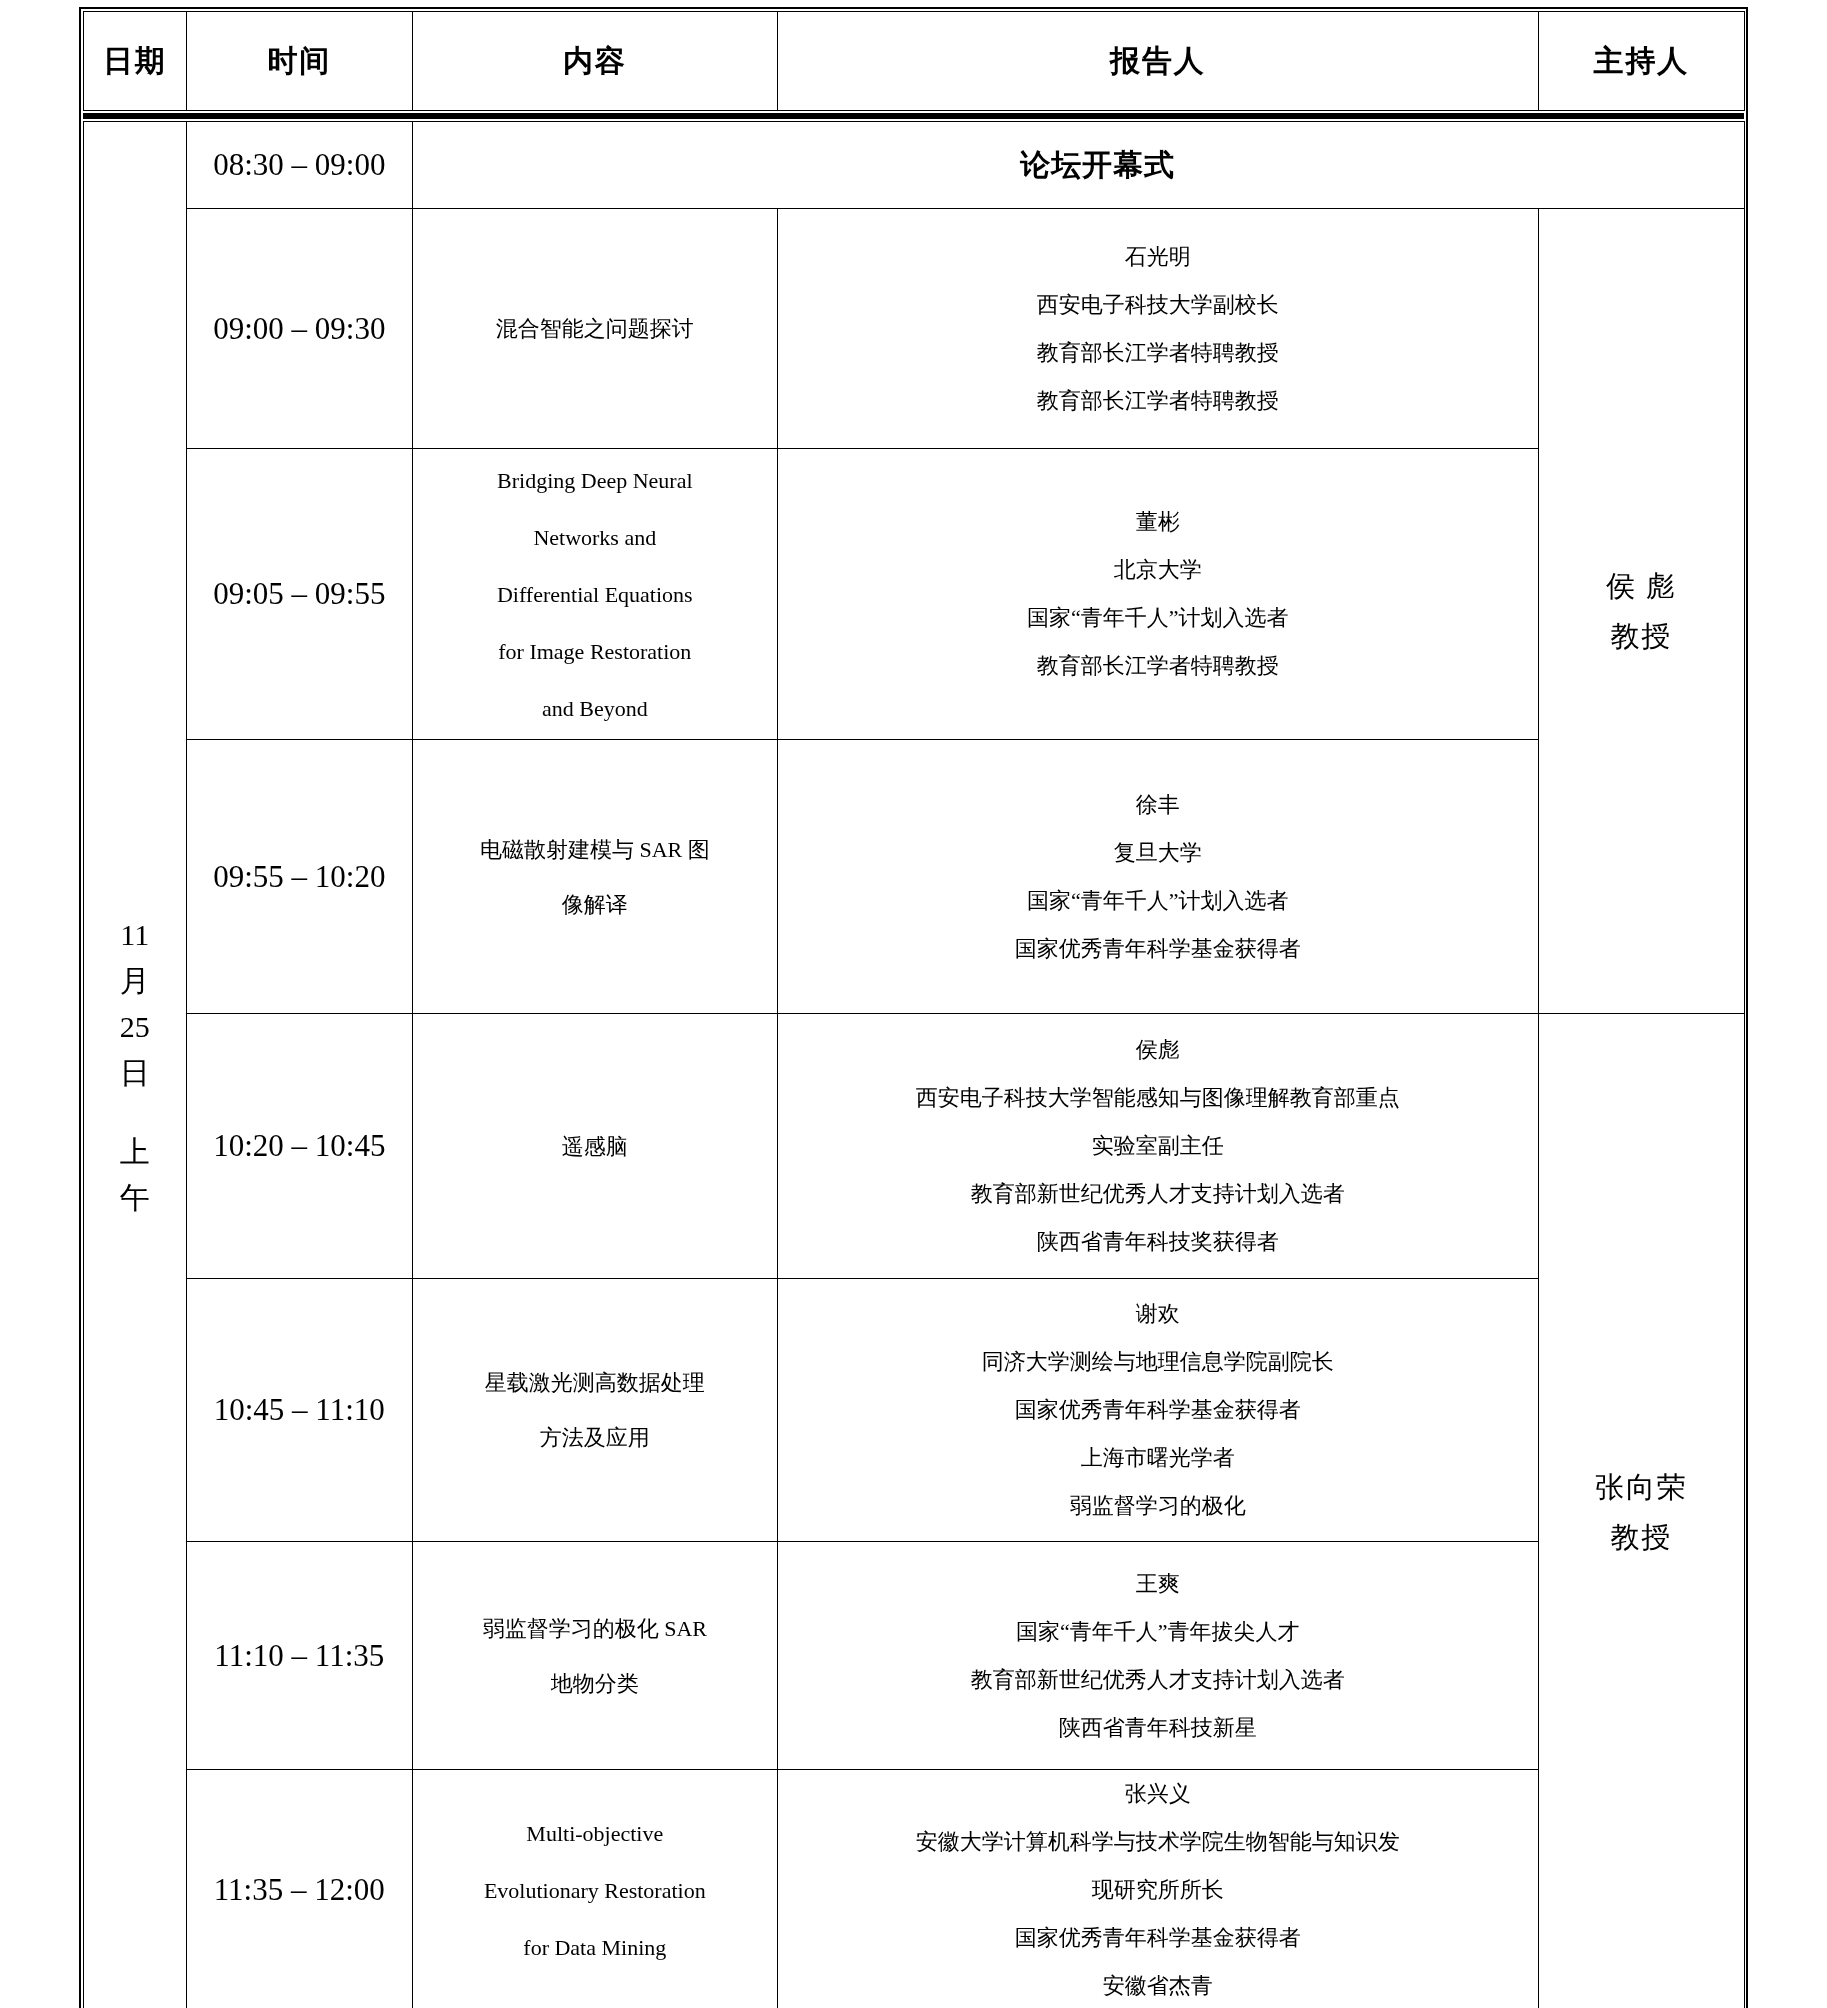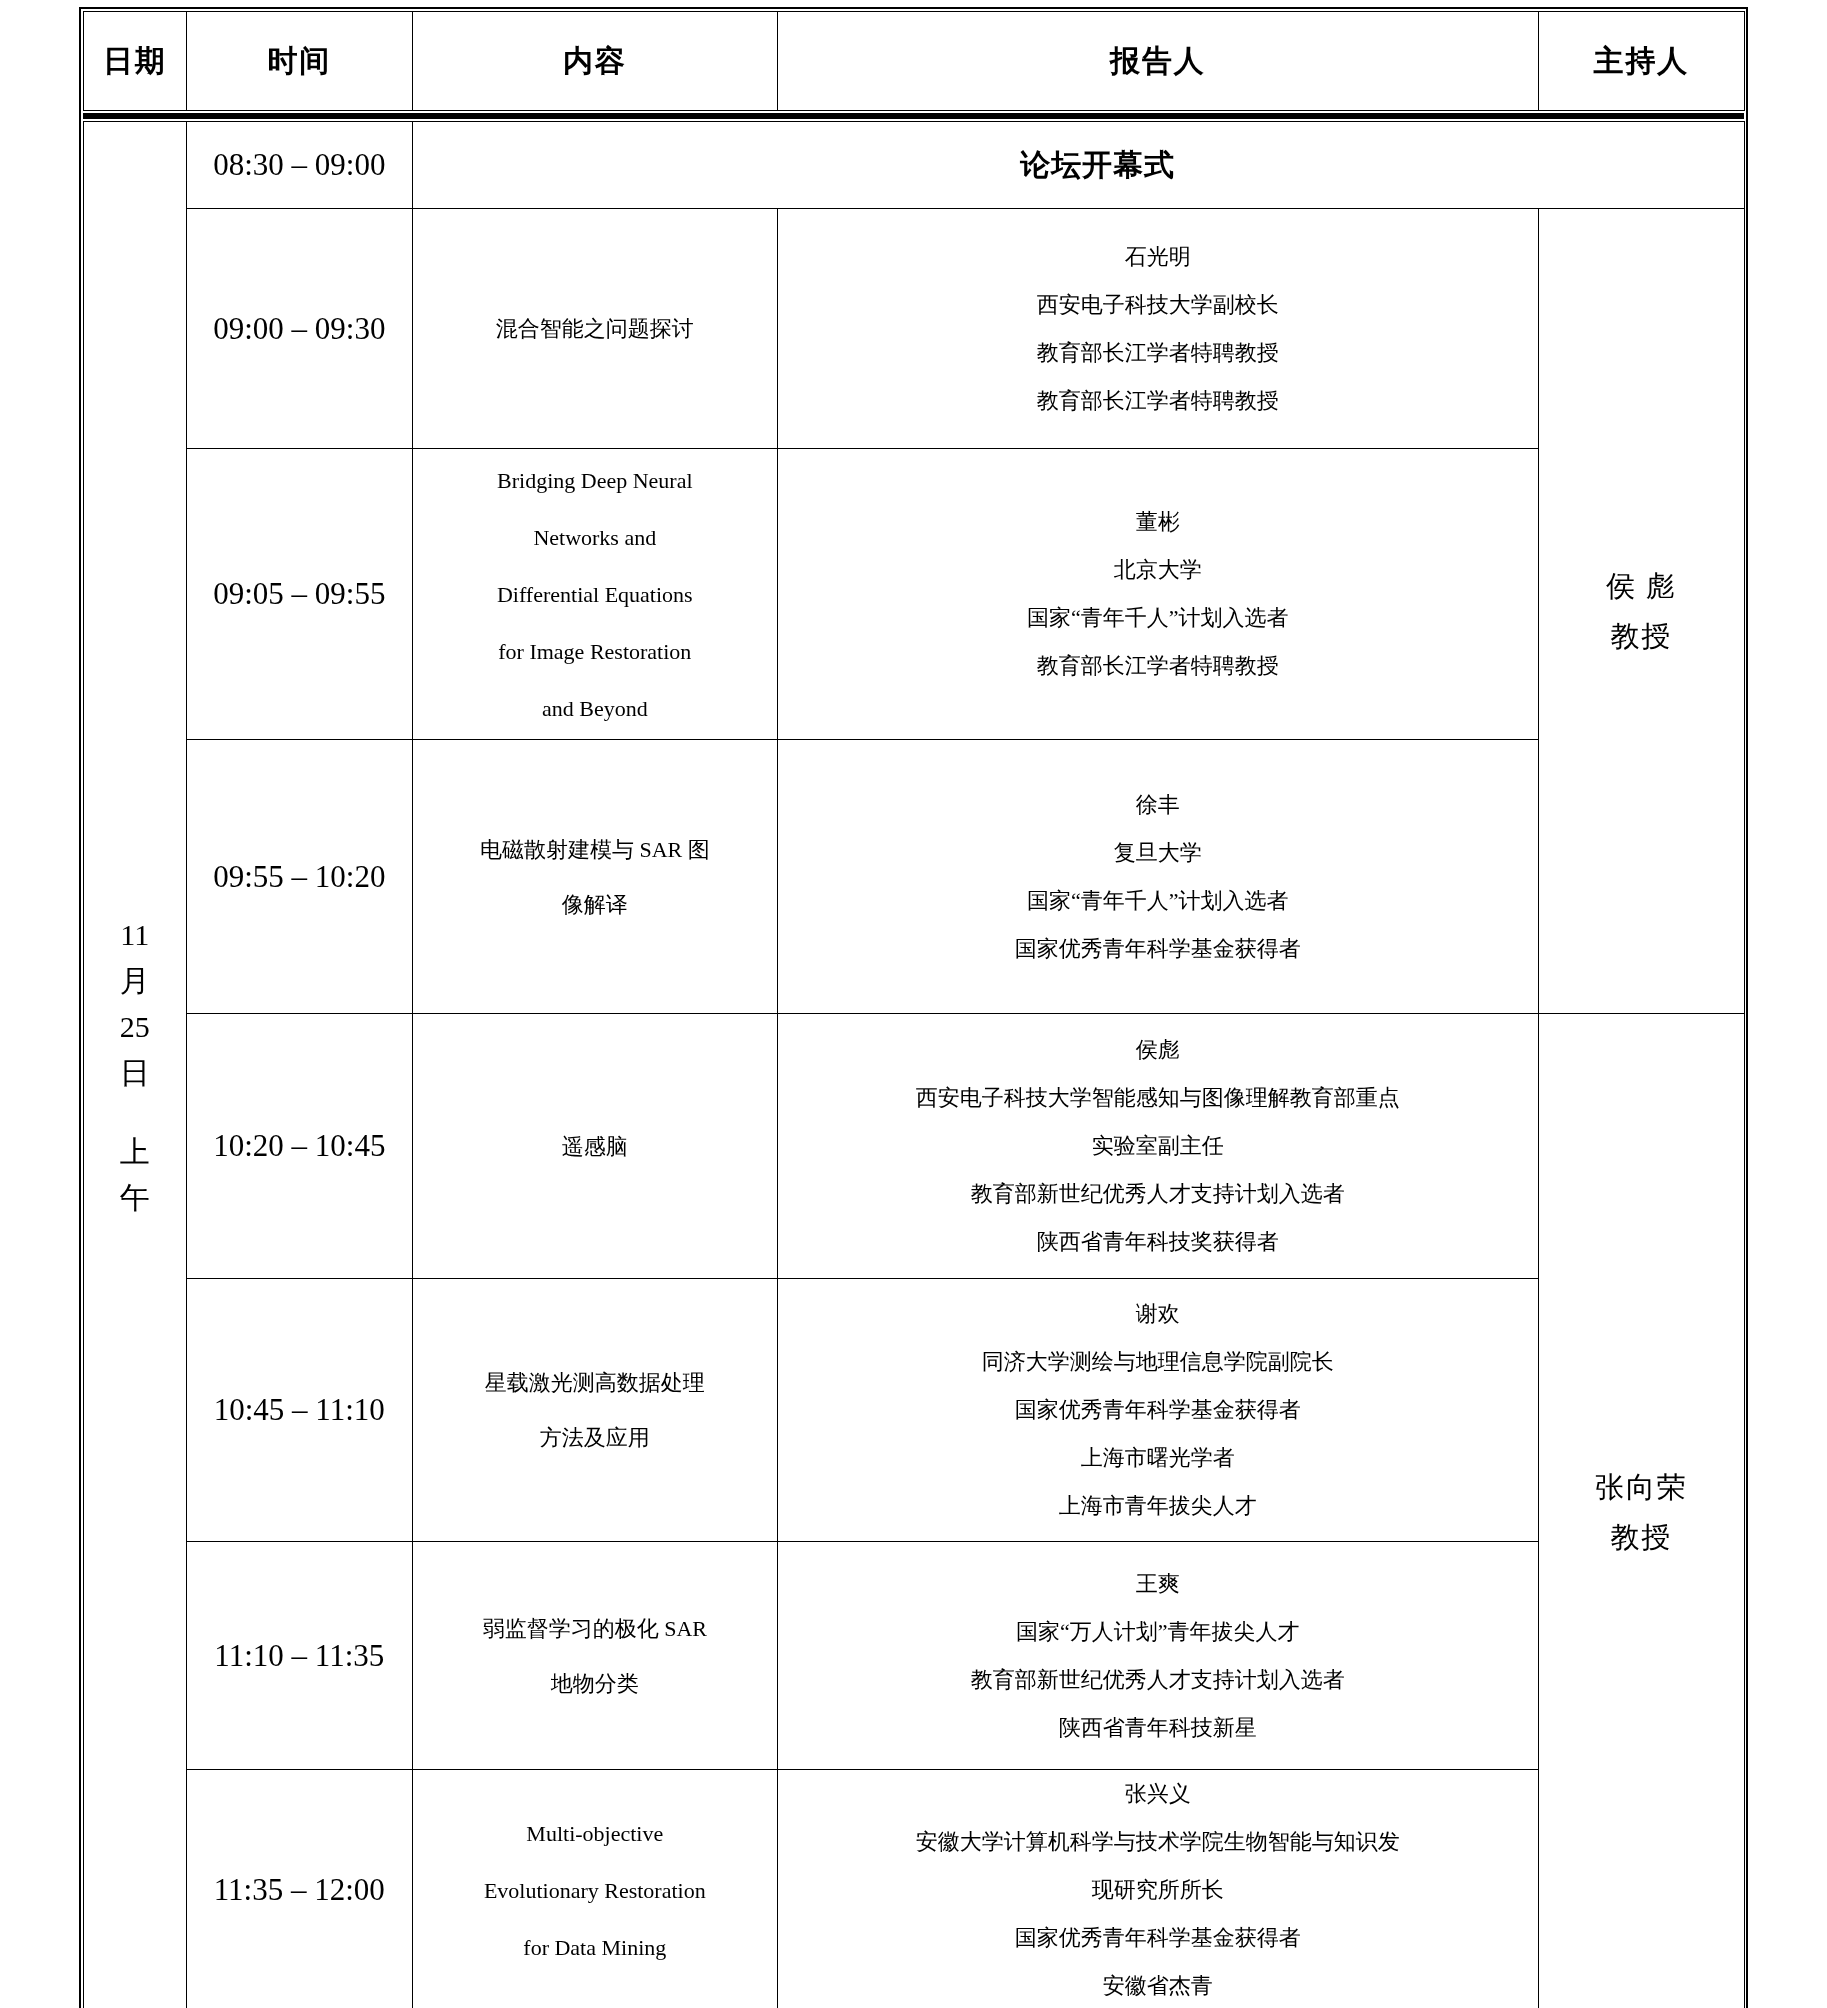--- a/index.html
+++ b/index.html
@@ -158,32 +158,32 @@
             <td class="time-cell">10:45 – 11:10</td>
             <td class="content-cell">
               <div class="ln">星载激光测高数据处理</div>
               <div class="ln">方法及应用</div>
             </td>
             <td class="speaker-cell">
               <div class="ln">谢欢</div>
               <div class="ln">同济大学测绘与地理信息学院副院长</div>
               <div class="ln">国家优秀青年科学基金获得者</div>
               <div class="ln">上海市曙光学者</div>
-              <div class="ln">上海市青年拔尖人才</div>
+              <div class="ln">弱监督学习的极化</div>
             </td>
           </tr>
           <tr class="s5">
             <td class="time-cell">11:10 – 11:35</td>
             <td class="content-cell">
               <div class="ln">弱监督学习的极化 SAR</div>
               <div class="ln">地物分类</div>
             </td>
             <td class="speaker-cell">
               <div class="ln">王爽</div>
-              <div class="ln">国家“万人计划”青年拔尖人才</div>
+              <div class="ln">国家“青年千人”青年拔尖人才</div>
               <div class="ln">教育部新世纪优秀人才支持计划入选者</div>
               <div class="ln">陕西省青年科技新星</div>
             </td>
           </tr>
           <tr class="s6">
             <td class="time-cell">11:35 – 12:00</td>
             <td class="content-cell en">
               <div class="ln">Multi-objective</div>
               <div class="ln">Evolutionary Restoration</div>
               <div class="ln">for Data Mining</div>

